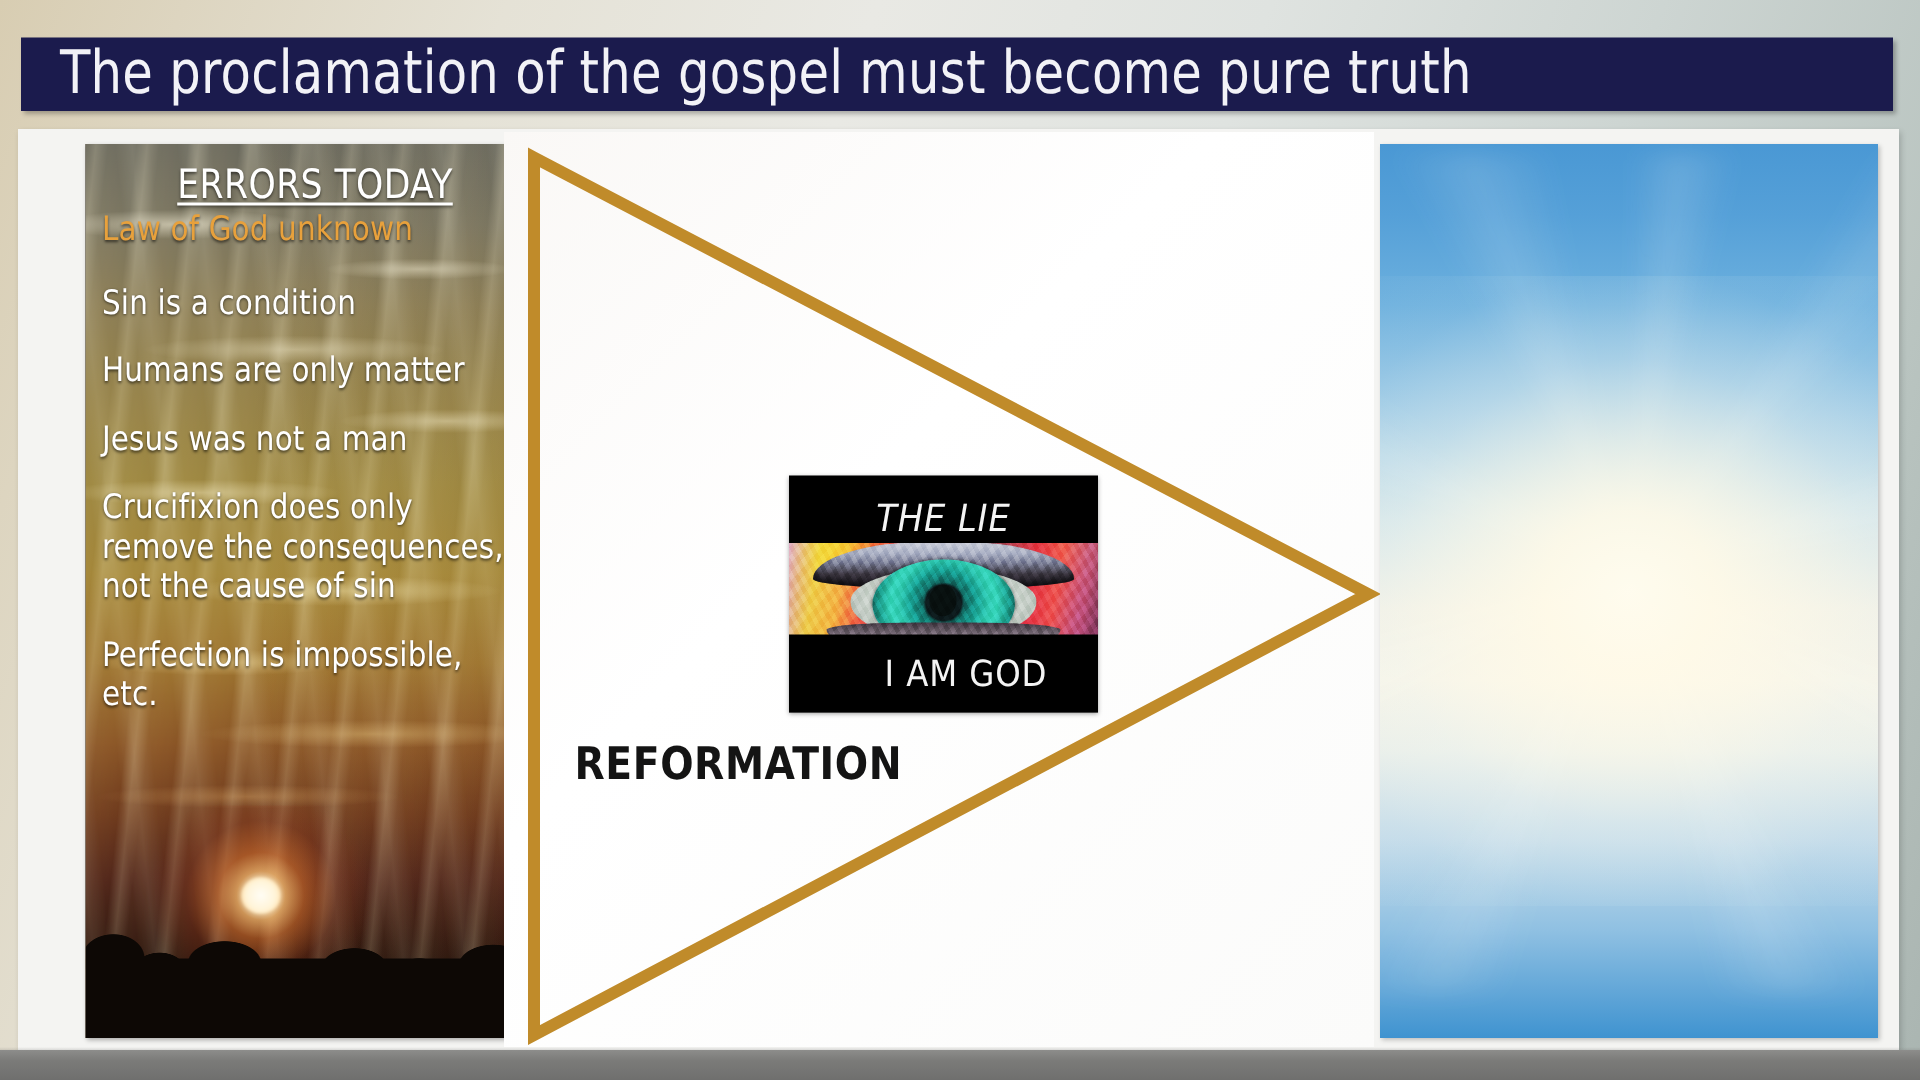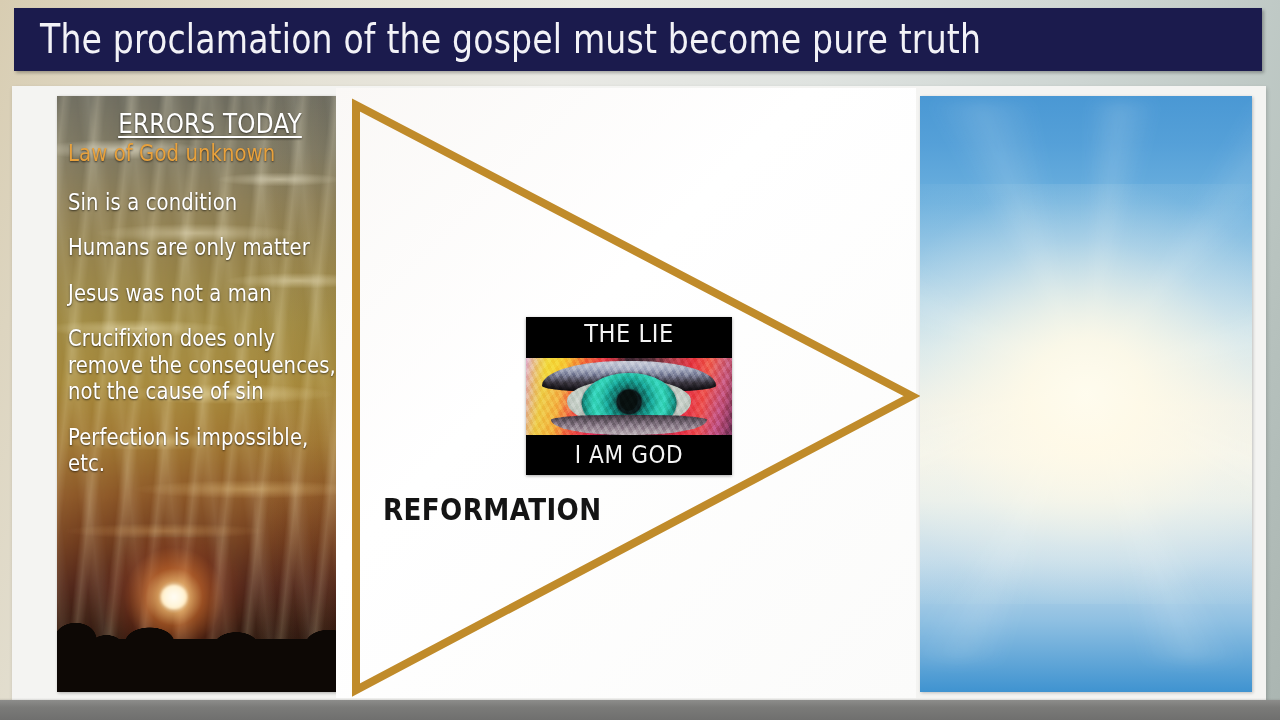--- a/index.html
+++ b/index.html
@@ -38,22 +38,22 @@
   #bottom-shade-soft {
     position: absolute;
     left: 0; top: 698px;
     width: 1280px; height: 6px;
     background: linear-gradient(180deg, rgba(120,120,118,0) 0%, rgba(110,110,108,.6) 100%);
   }
 
   
   #title-bar {
     position: absolute;
-    left: 14px; top: 8px;
-    width: 1248px; height: 63px;
+    left: 14px; top: 25px;
+    width: 1248px; height: 49px;
     background: #1b1b4d;
     box-shadow: 2px 2px 3px rgba(0,0,0,0.28);
   }
   #title-text {
     position: absolute;
     left: 26px; top: 50%;
     transform: translateY(-52%);
     color: #f2f2f7;
     font-family: "Liberation Sans Narrow", "DejaVu Sans Condensed", "Liberation Sans", sans-serif;
     font-size: 40px;
@@ -266,22 +266,22 @@
     color: #f4f4f4;
     display: flex;
     align-items: center;
     justify-content: center;
     font-family: "Liberation Sans Narrow", "DejaVu Sans Condensed", "Liberation Sans", sans-serif;
     font-size: 25px;
     font-weight: 400;
     letter-spacing: 0.6px;
     z-index: 3;
   }
-  #lie-band-top  { top: 0;   height: 33px; }
-  #lie-band-bot  { bottom: 0; height: 40px; font-size: 24px; }
+  #lie-band-top  { top: 12px;   height: 33px; font-style: italic; }
+  #lie-band-bot  { bottom: 0; height: 52px; font-size: 24px; padding-left: 15px; }
   #eye-image {
     position: absolute;
     left: 0; top: 41px;
     width: 206px; height: 77px;
     overflow: hidden;
     background: #1a1418;
   }
   
   .eye-bg {
     position: absolute; inset: 0;

